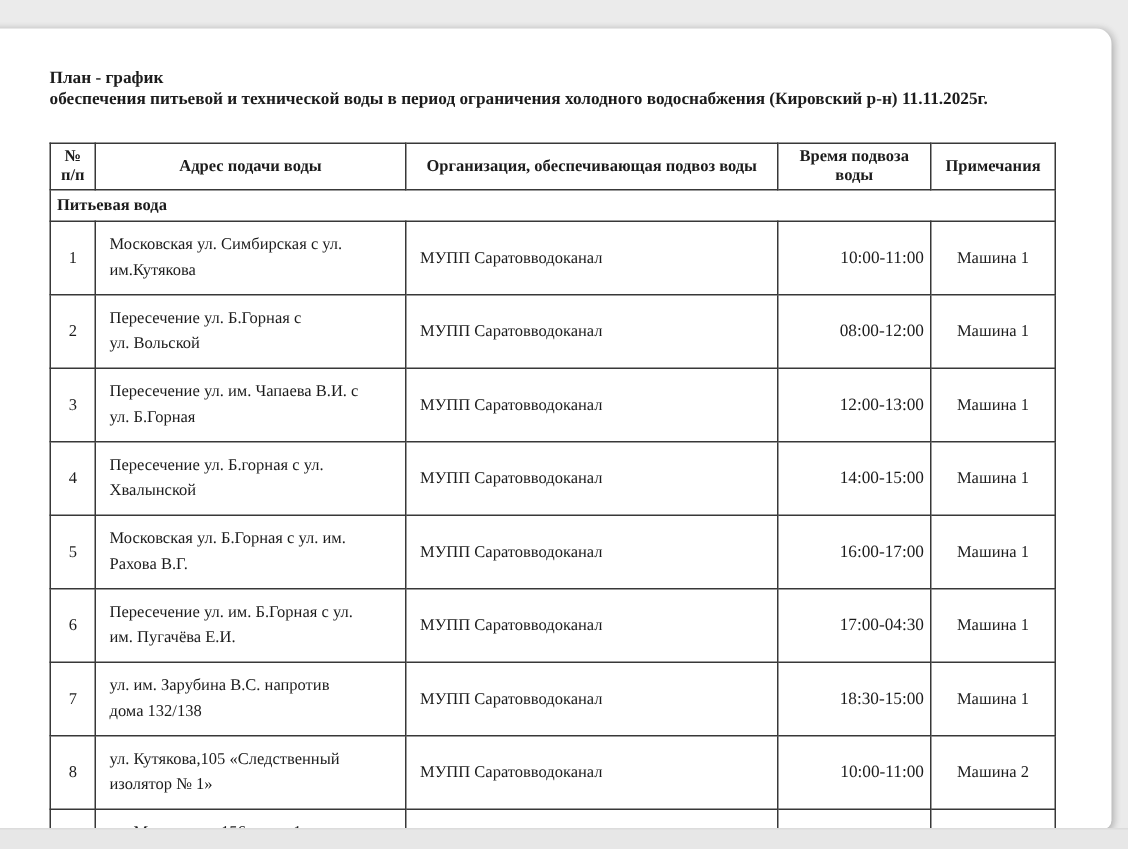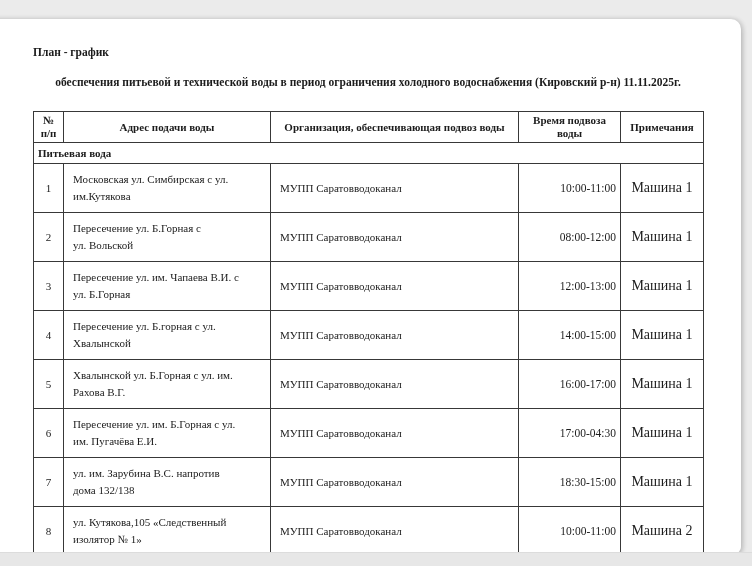--- a/index.html
+++ b/index.html
@@ -29,22 +29,22 @@
     width:670px;
   }
   .doc-title{
     margin:26px 0 0 0;
     font-size:11.5px;
     font-weight:bold;
     line-height:14px;
     white-space:nowrap;
   }
   .doc-subtitle{
-    margin:16px;
-    text-align:center;
+    margin:0;
+    text-align:left;
     font-size:11.5px;
     font-weight:bold;
     line-height:14px;
     white-space:nowrap;
   }
   table.schedule{
     margin-top:22px;
     width:670px;
     table-layout:fixed;
     border-collapse:collapse;
@@ -83,21 +83,21 @@
     padding-left:9px;
   }
   td.c-time{
     text-align:right;
     vertical-align:middle;
     font-size:11.5px;
   }
   td.c-note{
     text-align:center;
     vertical-align:middle;
-    font-size:14px;
+    font-size:11px;
   }
 </style>
 </head>
 <body>
 
 <div class="page">
   <div class="content">
     <p class="doc-title">План - график</p>
     <p class="doc-subtitle">обеспечения  питьевой и технической воды  в период ограничения холодного водоснабжения  (Кировский р-н) 11.11.2025г.</p>
 
@@ -150,21 +150,21 @@
         <tr class="data-row">
           <td class="c-num">4</td>
           <td class="c-address">Пересечение ул. Б.горная с ул.
 Хвалынской</td>
           <td class="c-org">МУПП Саратовводоканал</td>
           <td class="c-time">14:00-15:00</td>
           <td class="c-note">Машина 1</td>
         </tr>
         <tr class="data-row">
           <td class="c-num">5</td>
-          <td class="c-address">Хвалынской ул. Б.Горная с ул. им.
+          <td class="c-address">Московская ул. Б.Горная с ул. им.
 Рахова В.Г.</td>
           <td class="c-org">МУПП Саратовводоканал</td>
           <td class="c-time">16:00-17:00</td>
           <td class="c-note">Машина 1</td>
         </tr>
         <tr class="data-row">
           <td class="c-num">6</td>
           <td class="c-address">Пересечение ул. им. Б.Горная с ул.
 им. Пугачёва Е.И.</td>
           <td class="c-org">МУПП Саратовводоканал</td>

